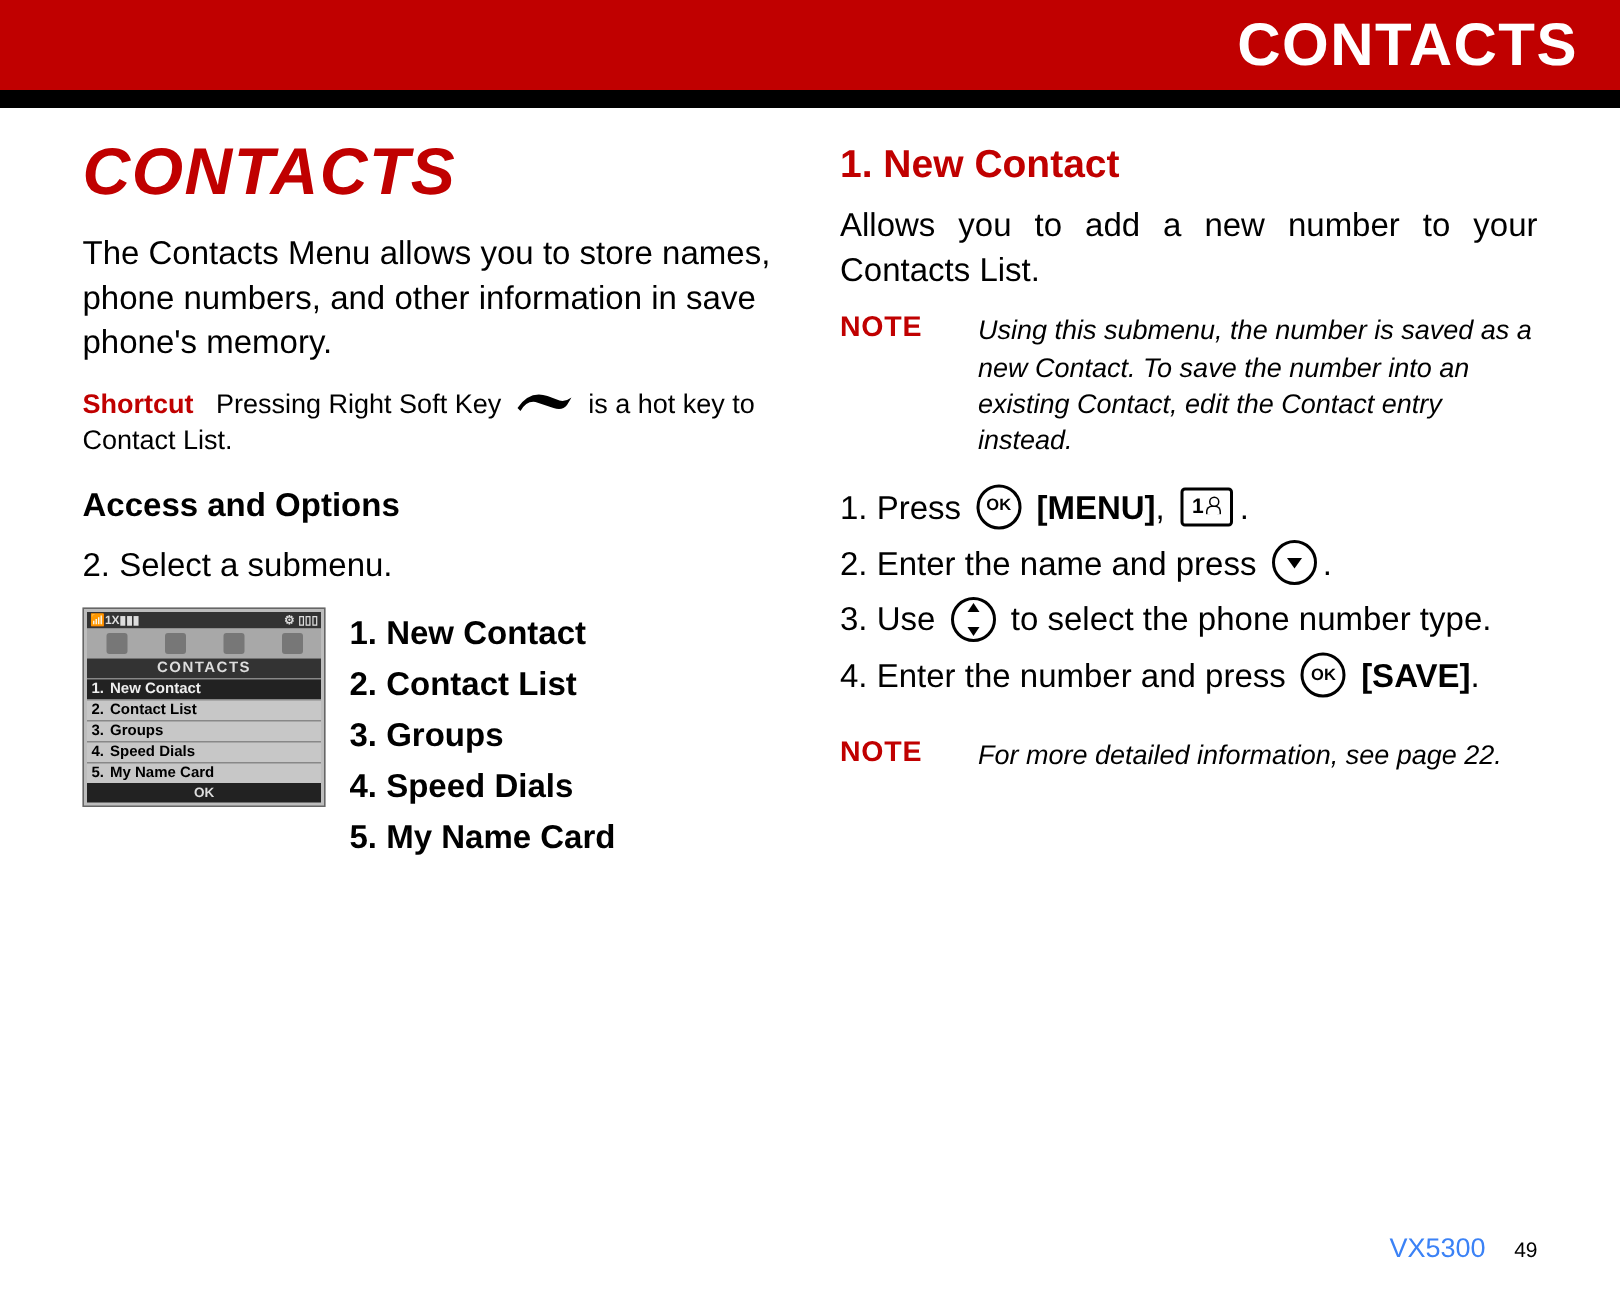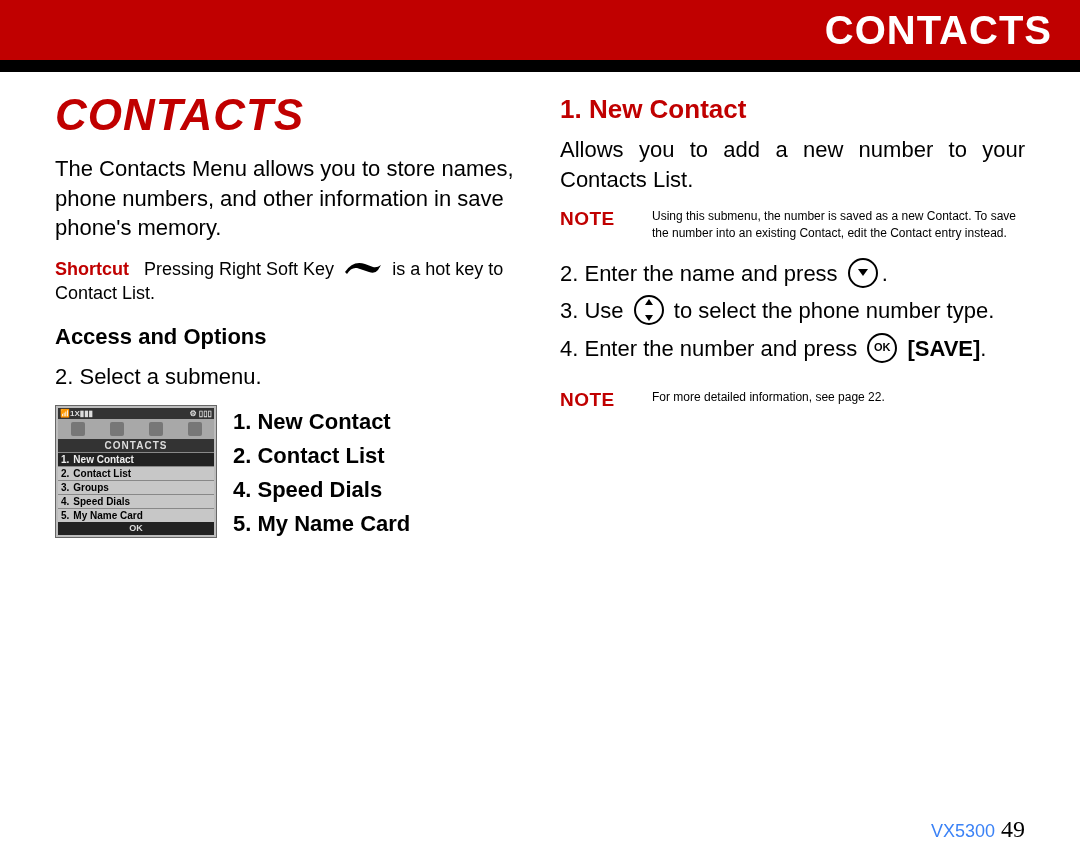--- a/index.html
+++ b/index.html
@@ -35,24 +35,24 @@
   .phoneimg .iconrow{display:flex;justify-content:space-around;align-items:center;padding:3px 0;background:#a8a8a8;}
   .phoneimg .iconrow span{width:14px;height:14px;background:#777;display:block;border-radius:2px;}
   .phoneimg .titlebar{background:#333;color:#ddd;font-size:10px;font-weight:700;text-align:center;letter-spacing:1px;padding:1px 0;}
   .phoneimg .item{font-size:10px;font-weight:700;padding:1px 3px;border-top:1px solid #888;background:#c7c7c7;display:flex;gap:4px;}
   .phoneimg .item.sel{background:#222;color:#eee;}
   .phoneimg .okrow{background:#222;color:#ddd;font-size:9px;font-weight:700;text-align:center;padding:1px 0 2px 0;}
   .menulist{font-size:22px;}
   .menulist div{font-weight:900;line-height:1.55;}
   .noteblock{display:flex;gap:20px;margin:10px 0 14px 0;}
   .noteblock .lbl{color:#c00000;font-weight:900;font-size:19px;flex:none;width:72px;letter-spacing:0.5px;}
-  .noteblock .txt{font-size:12px;line-height:1.35;}
+  .noteblock .txt{font-size:18px;line-height:1.35;font-style:italic;}
   .footer{position:absolute;bottom:20px;right:55px;font-size:18px;}
   .footer .model{color:#3b82f6;}
-  .footer .pn{font-size:24px;margin-left:1px;font-family:Liberation Serif, serif;}
+  .footer .pn{font-size:14px;margin-left:14px;}
 </style>
 </head>
 <body>
 
 <div class="redbar">
   <span class="title">CONTACTS</span>
 </div>
 <div class="blackline"></div>
 
 <div class="page">
@@ -111,36 +111,46 @@
           <div class="item">
               <span>5.</span>
               <span>My Name Card</span>
             </div>
           <div class="okrow">OK</div>
         </div>
       </div>
       <div class="menulist">
         <div>1. New Contact</div>
         <div>2. Contact List</div>
+        <div>3. Groups</div>
         <div>4. Speed Dials</div>
         <div>5. My Name Card</div>
       </div>
     </div>
   </div>
 
   <div class="col">
     <div class="h2red">1. New Contact</div>
     <p style="text-align:justify;">Allows you to add a new number to your Contacts List.</p>
 
     <div class="noteblock">
       <span class="lbl">NOTE</span>
       <span class="txt">Using this submenu, the number is saved as a new Contact. To save the number into an existing Contact, edit the Contact entry instead.</span>
     </div>
 
     <ol class="steps">
+      <li>
+        <span>1. Press</span>
+        <span class="ok">OK</span>
+        <span class="bold">[MENU]</span><span>,</span>
+        <span class="keycap">
+            <span>1</span>
+            <span class="person"></span>
+          </span><span>.</span>
+      </li>
       <li>
         <span>2. Enter the name and press</span>
         <span class="nav down"></span><span>.</span>
       </li>
       <li>
         <span>3. Use</span>
         <span class="nav arrows"></span>
         <span>to select the phone number type.</span>
       </li>
       <li>

